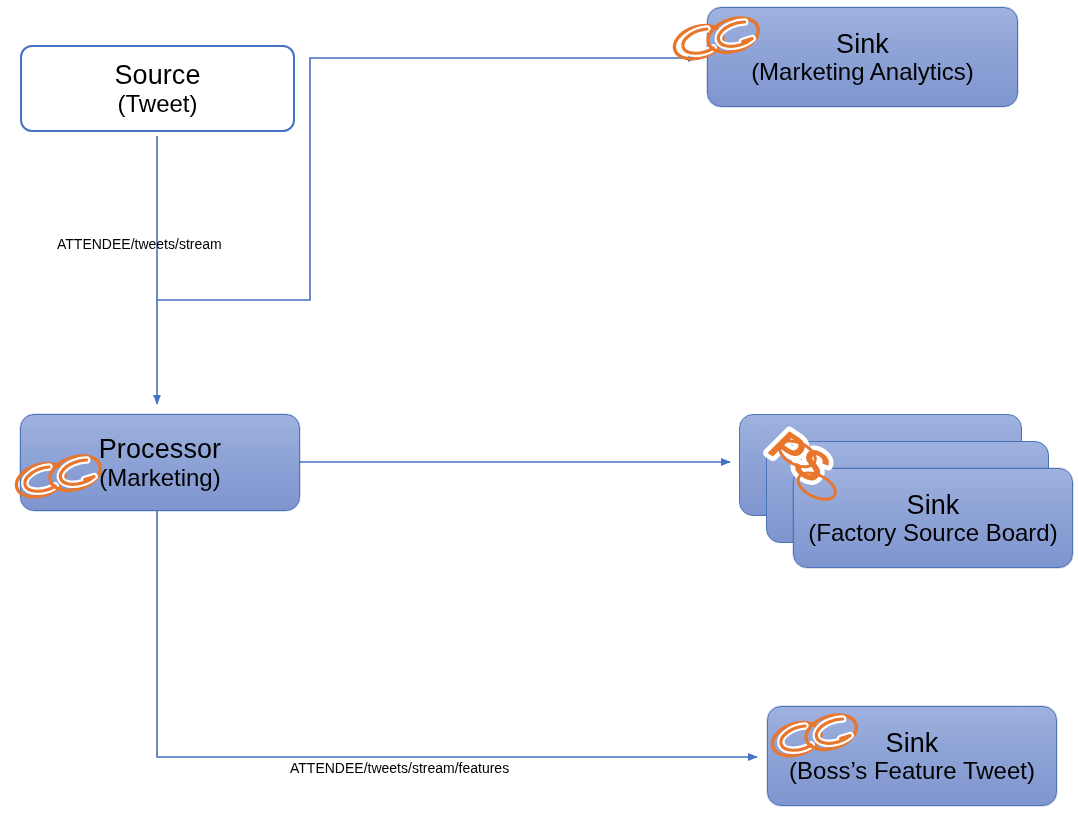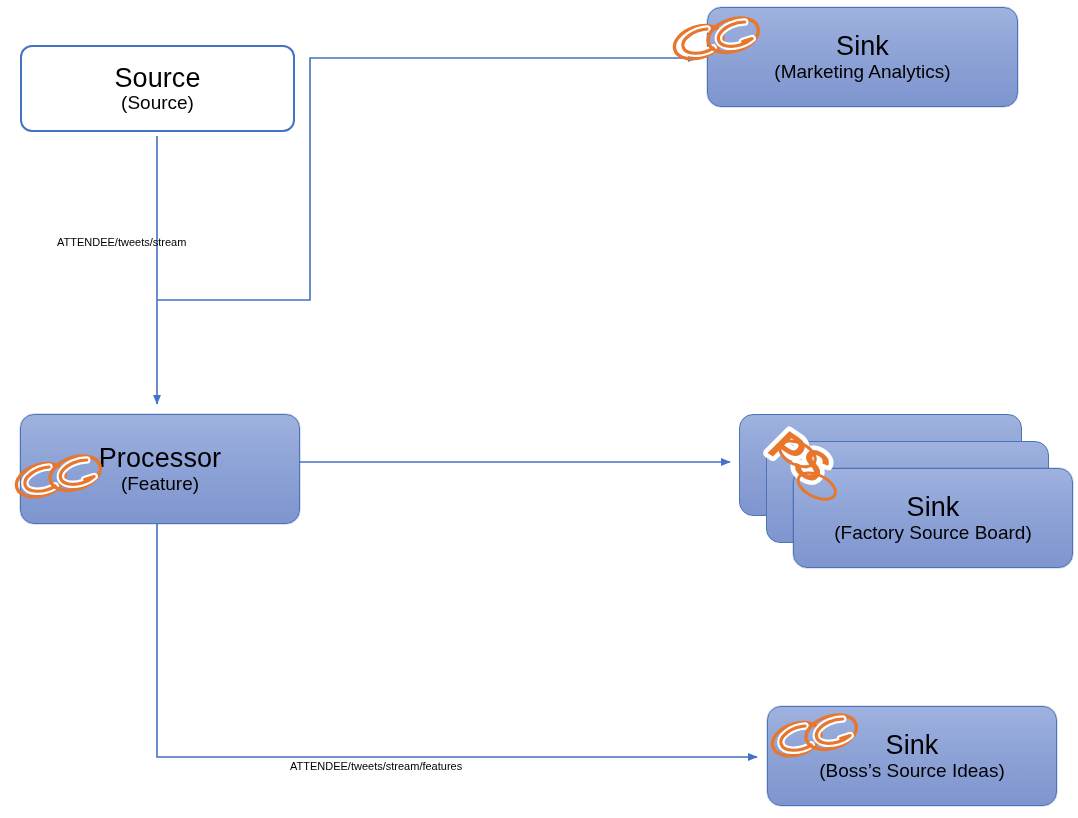--- a/index.html
+++ b/index.html
@@ -10,27 +10,27 @@
 
   .node{position:absolute;box-sizing:border-box;border-radius:14px;
         display:flex;flex-direction:column;align-items:center;justify-content:center;
         text-align:center;line-height:1.05;}
   .node.filled{
      background:linear-gradient(180deg,#9FB2DF 0%,#8EA3D6 45%,#7F95CF 100%);
      border:1px solid #4A73B8;
      box-shadow:0 0 0 0.5px rgba(60,90,150,.35);}
   .node.hollow{background:#ffffff;border:2px solid #4472C4;border-radius:12px;}
   .title{font-size:27px;color:#000;font-weight:400;letter-spacing:.1px;}
-  .sub{font-size:19px;color:#000;margin-top:1px;}
+  .sub{font-size:24px;color:#000;margin-top:1px;}
 
   .stack-layer{position:absolute;box-sizing:border-box;border-radius:14px;
      background:linear-gradient(180deg,#9FB2DF 0%,#8EA3D6 45%,#7F95CF 100%);
      border:1px solid #4A73B8;}
 
-  .edge-label{position:absolute;font-size:11px;color:#000;white-space:nowrap;}
+  .edge-label{position:absolute;font-size:14px;color:#000;white-space:nowrap;}
 
   .logo{position:absolute;pointer-events:none;}
   .logo svg{display:block;overflow:visible;}
 </style>
 </head>
 <body>
 
 <div id="canvas">
 
   <svg class="wires" viewBox="0 0 1078 818" xmlns="http://www.w3.org/2000/svg">
@@ -57,21 +57,21 @@
     </g>
   </svg>
 
   <div class="edge-label" style="left:57px;top:236px;">ATTENDEE/tweets/stream</div>
 
 
   <div class="edge-label" style="left:290px;top:760px;">ATTENDEE/tweets/stream/features</div>
 
   <div class="node hollow" style="left:20px;top:45px;width:275px;height:87px;">
     <div class="title">Source</div>
-    <div class="sub">(Source)</div>
+    <div class="sub">(Tweet)</div>
   </div>
 
   <div class="node filled" style="left:707px;top:7px;width:311px;height:100px;">
     <div class="title">Sink</div>
     <div class="sub">(Marketing Analytics)</div>
   </div>
   <div class="logo" style="left:668px;top:4px;width:100px;height:66px;">
     <svg width="100" height="66" viewBox="0 0 100 66">
       <g transform="rotate(-18 50 33)">
         <g transform="translate(4,14)">
@@ -81,23 +81,23 @@
         </g>
         <g transform="translate(38,18)">
           <ellipse cx="27" cy="18" rx="26" ry="16" fill="none" stroke="#E8762C" stroke-width="3.4"></ellipse>
           <path d="M42 9 A20 11 0 1 0 44 27 L34 27" fill="none" stroke="#FFFFFF" stroke-width="7.5" stroke-linecap="round" stroke-linejoin="round"></path>
           <path d="M42 9 A20 11 0 1 0 44 27 L34 27" fill="none" stroke="#E8762C" stroke-width="3.2" stroke-linecap="round" stroke-linejoin="round"></path>
         </g>
       </g>
     </svg>
   </div>
 
-  <div class="node filled" style="left:20px;top:414px;width:280px;height:110px;">
+  <div class="node filled" style="left:20px;top:414px;width:280px;height:97px;">
     <div class="title">Processor</div>
-    <div class="sub">(Feature)</div>
+    <div class="sub">(Marketing)</div>
   </div>
   <div class="logo" style="left:10px;top:442px;width:100px;height:66px;">
     <svg width="100" height="66" viewBox="0 0 100 66">
       <g transform="rotate(-18 50 33)">
         <g transform="translate(4,14)">
           <ellipse cx="26" cy="18" rx="25" ry="15.5" fill="none" stroke="#E8762C" stroke-width="3.4"></ellipse>
           <path d="M38 8 A20 11 0 1 0 38 28" fill="none" stroke="#FFFFFF" stroke-width="7.5" stroke-linecap="round"></path>
           <path d="M38 8 A20 11 0 1 0 38 28" fill="none" stroke="#E8762C" stroke-width="3.2" stroke-linecap="round"></path>
         </g>
         <g transform="translate(38,18)">
@@ -121,21 +121,21 @@
         <text x="6" y="46" font-family="Liberation Sans, sans-serif" font-size="44" font-weight="bold" font-style="italic" fill="none" stroke="#FFFFFF" stroke-width="9" stroke-linejoin="round">PS</text>
         <text x="6" y="46" font-family="Liberation Sans, sans-serif" font-size="44" font-weight="bold" font-style="italic" fill="#E8762C">PS</text>
         <ellipse cx="32" cy="30" rx="19" ry="11" fill="none" stroke="#E8762C" stroke-width="3" transform="rotate(-8 32 30)"></ellipse>
         <ellipse cx="66" cy="46" rx="20" ry="11" fill="none" stroke="#E8762C" stroke-width="3" transform="rotate(-8 66 46)"></ellipse>
       </g>
     </svg>
   </div>
 
   <div class="node filled" style="left:767px;top:706px;width:290px;height:100px;">
     <div class="title">Sink</div>
-    <div class="sub">(Boss’s Source Ideas)</div>
+    <div class="sub">(Boss’s Feature Tweet)</div>
   </div>
   <div class="logo" style="left:766px;top:701px;width:100px;height:66px;">
     <svg width="100" height="66" viewBox="0 0 100 66">
       <g transform="rotate(-18 50 33)">
         <g transform="translate(4,14)">
           <ellipse cx="26" cy="18" rx="25" ry="15.5" fill="none" stroke="#E8762C" stroke-width="3.4"></ellipse>
           <path d="M38 8 A20 11 0 1 0 38 28" fill="none" stroke="#FFFFFF" stroke-width="7.5" stroke-linecap="round"></path>
           <path d="M38 8 A20 11 0 1 0 38 28" fill="none" stroke="#E8762C" stroke-width="3.2" stroke-linecap="round"></path>
         </g>
         <g transform="translate(38,18)">

